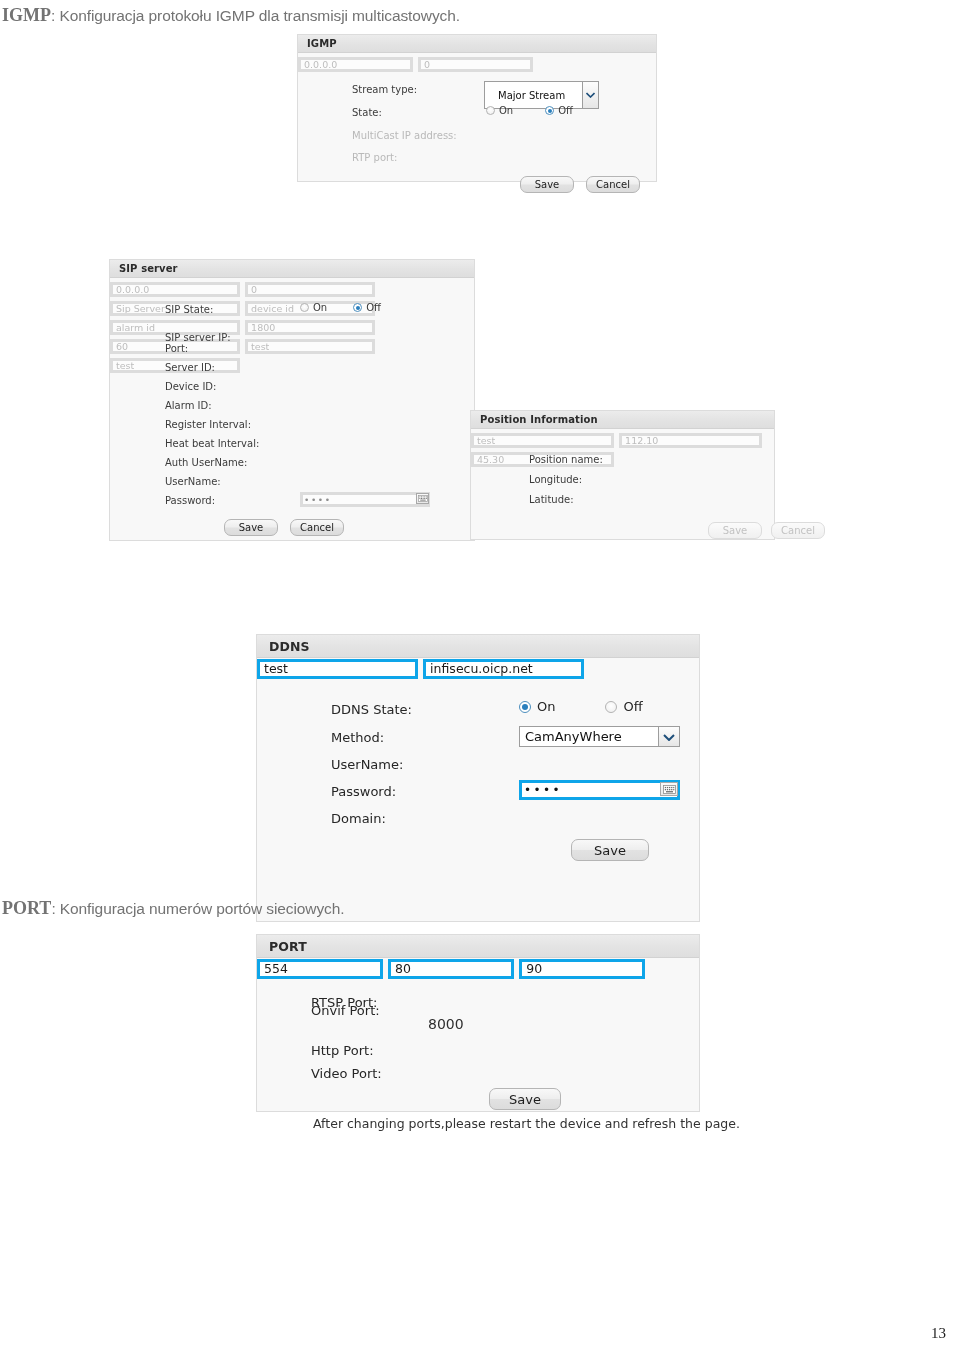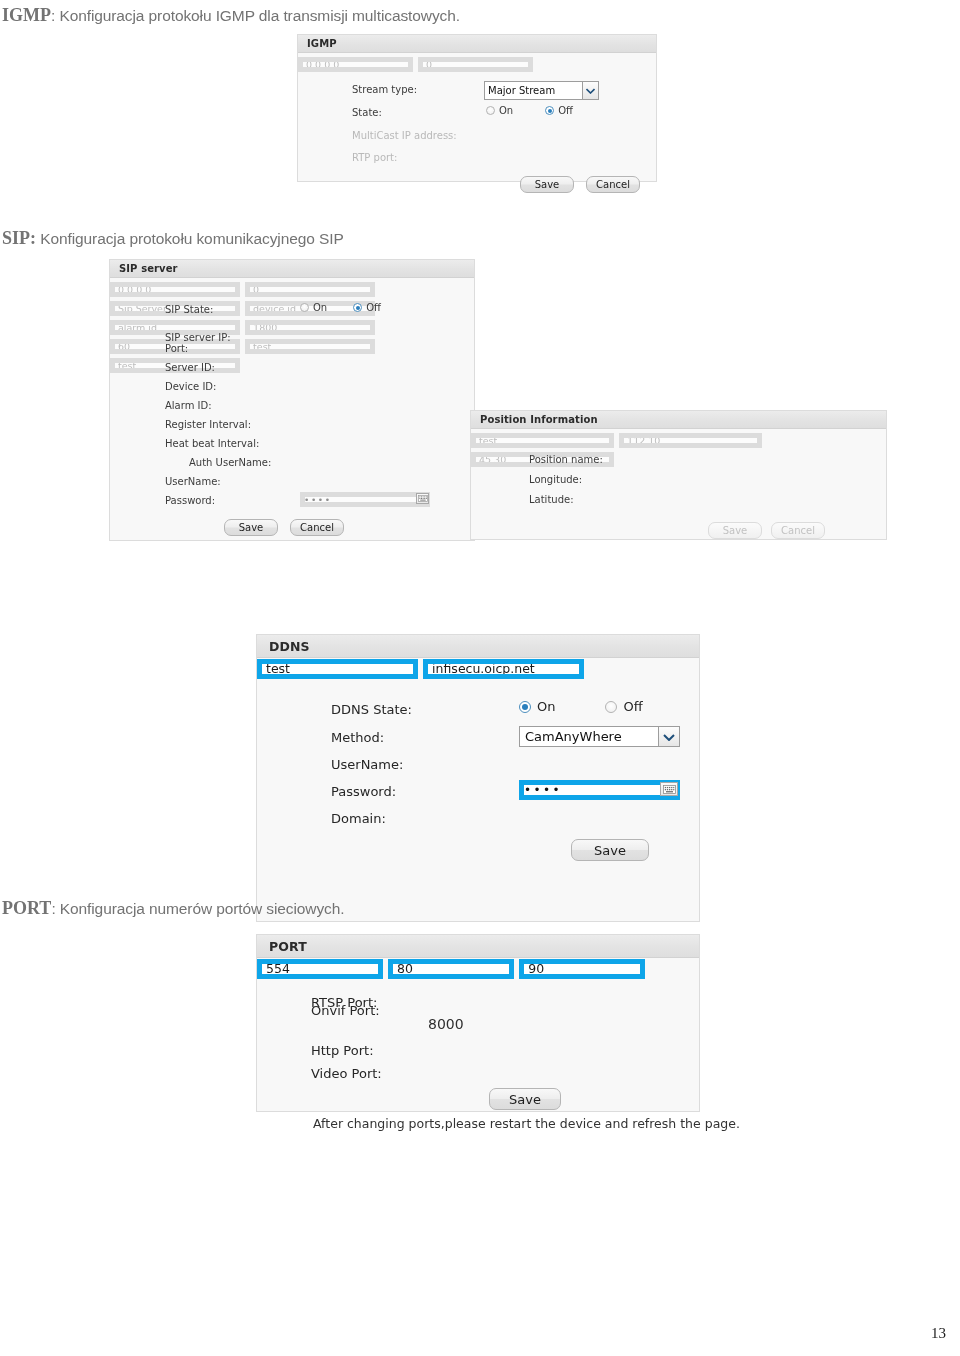--- a/index.html
+++ b/index.html
@@ -76,50 +76,50 @@
     color:#3b3b3b;
     white-space:nowrap;
   }
   .flabel.dim{color:#b9b9b9;}
 
   input.txt{
     font-family:"DejaVu Sans", sans-serif;
     font-size:9.5px;
     height:15px;
     box-sizing:border-box;
-    border:5px solid #0ea5e9;
+    border:3px solid #0ea5e9;
     background:#ffffff;
     color:#1a1a1a;
     padding:0 3px;
     outline:none;
   }
   input.txt.disabled{
     color:#bdbdbd;
     background:#fcfcfc;
     border-color:#dcdcdc;
   }
 
   .statictext{
     font-size:11px;
     color:#2f2f2f;
     position:absolute;
   }
 
   
   .sel{
     position:absolute;
-    height:19px;
+    height:28px;
     box-sizing:border-box;
     border:1px solid #9d9d9d;
     background:#fff;
     display:flex;
     align-items:center;
     font-size:10px;
     color:#101010;
-    padding-left:3px;
+    padding-left:13px;
   }
   .sel .selval{flex:1;white-space:nowrap;}
   .sel .arrow{
     width:15px;height:100%;
     border-left:1px solid #9d9d9d;
     background:linear-gradient(to bottom,#fdfdfd,#e6e6e6);
     display:flex;align-items:center;justify-content:center;
   }
   .sel .arrow svg{display:block;}
 
@@ -242,23 +242,20 @@
       <input class="txt disabled" style="left: 186px; top: 74px; width: 115px;" readonly="" value="0.0.0.0">
 
       <div class="flabel dim" style="left:54px;top:99px;">RTP port:</div>
       <input class="txt disabled" style="left: 186px; top: 96px; width: 115px;" readonly="" value="0">
 
       <div class="btn" style="left:222px;top:123px;width:54px;">Save</div>
       <div class="btn" style="left:288px;top:123px;width:54px;">Cancel</div>
     </div>
   </div>
 
-  <div class="doc-line" style="left:2px;top:228px;">
-    <span class="doc-head">SIP:</span><span> Konfiguracja protokołu komunikacyjnego SIP</span>
-  </div>
 
   <div class="panel" style="left:109px;top:259px;width:366px;height:282px;">
     <div class="panel-header">SIP server</div>
     <div class="panel-body">
 
       <div class="flabel" style="left:55px;top:26px;">SIP State:</div>
       <div class="radiogroup" style="left:190px;top:24px;">
         <span class="radio" style="margin-right:26px;">
           <span class="rdot"></span>
           <span class="rlabel">On</span>
@@ -283,21 +280,21 @@
 
       <div class="flabel" style="left:55px;top:122px;">Alarm ID:</div>
       <input class="txt disabled" style="left: 190px; top: 119px; width: 130px;" readonly="" value="alarm id">
 
       <div class="flabel" style="left:55px;top:141px;">Register Interval:</div>
       <input class="txt disabled" style="left: 190px; top: 138px; width: 130px;" readonly="" value="1800">
 
       <div class="flabel" style="left:55px;top:160px;">Heat beat Interval:</div>
       <input class="txt disabled" style="left: 190px; top: 157px; width: 130px;" readonly="" value="60">
 
-      <div class="flabel" style="left:55px;top:179px;margin-left:24px;">Auth UserName:</div>
+      <div class="flabel" style="left:55px;top:179px;">Auth UserName:</div>
       <input class="txt disabled" style="left: 190px; top: 176px; width: 130px;" readonly="" value="test">
 
       <div class="flabel" style="left:55px;top:198px;">UserName:</div>
       <input class="txt disabled" style="left: 190px; top: 195px; width: 130px;" readonly="" value="test">
 
       <div class="flabel" style="left:55px;top:217px;">Password:</div>
       <div class="pwfield" style="left:190px;top:214px;width:130px;height:15px;">
         <input class="txt disabled" style="left: 0px; top: 0px; width: 130px; position: absolute;" readonly="">
         <span class="pwdots dim">••••</span>
         <span class="kbd">
@@ -318,21 +315,21 @@
             </g>
           </svg>
         </span>
       </div>
 
       <div class="btn" style="left:114px;top:241px;width:54px;">Save</div>
       <div class="btn" style="left:180px;top:241px;width:54px;">Cancel</div>
     </div>
   </div>
 
-  <div class="panel" style="left:470px;top:410px;width:417px;height:130px;">
+  <div class="panel" style="left:470px;top:410px;width:305px;height:130px;">
     <div class="panel-header">Position Information</div>
     <div class="panel-body">
 
       <div class="flabel" style="left:58px;top:25px;">Position name:</div>
       <input class="txt disabled" style="left: 195px; top: 22px; width: 143px;" readonly="" value="test">
 
       <div class="flabel" style="left:58px;top:45px;">Longitude:</div>
       <input class="txt disabled" style="left: 195px; top: 42px; width: 143px;" readonly="" value="112.10">
 
       <div class="flabel" style="left:58px;top:65px;">Latitude:</div>

